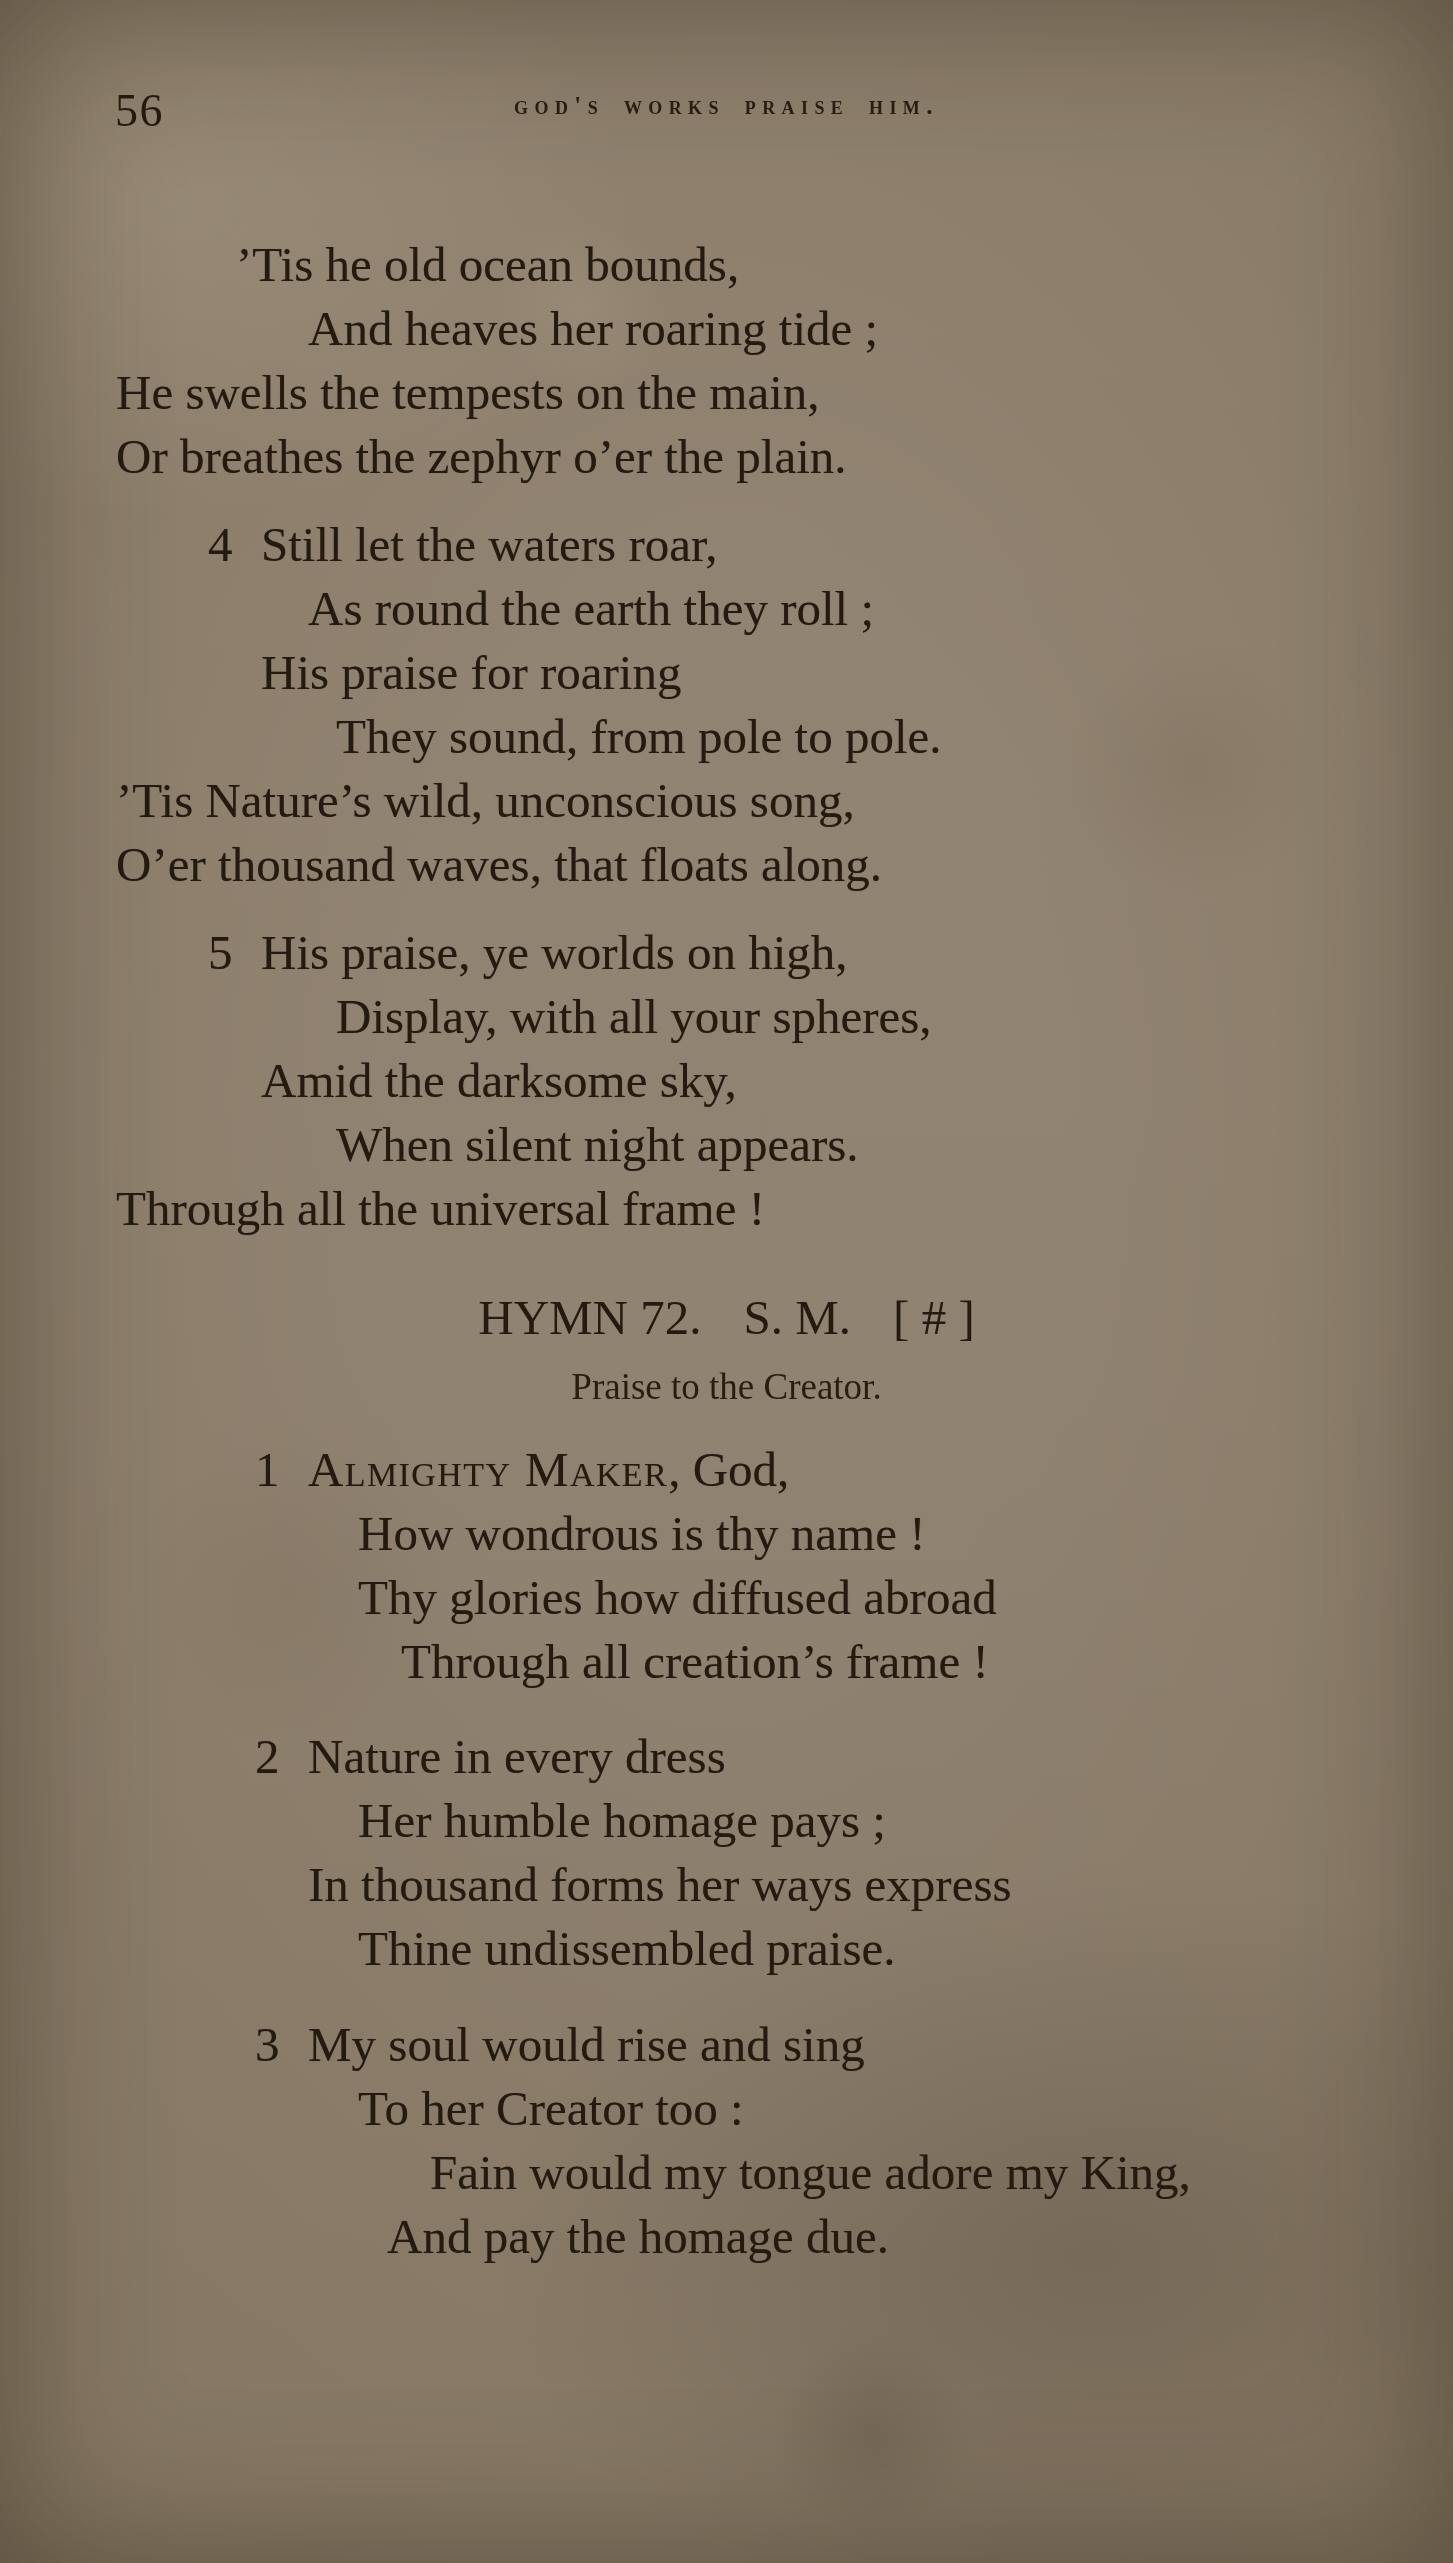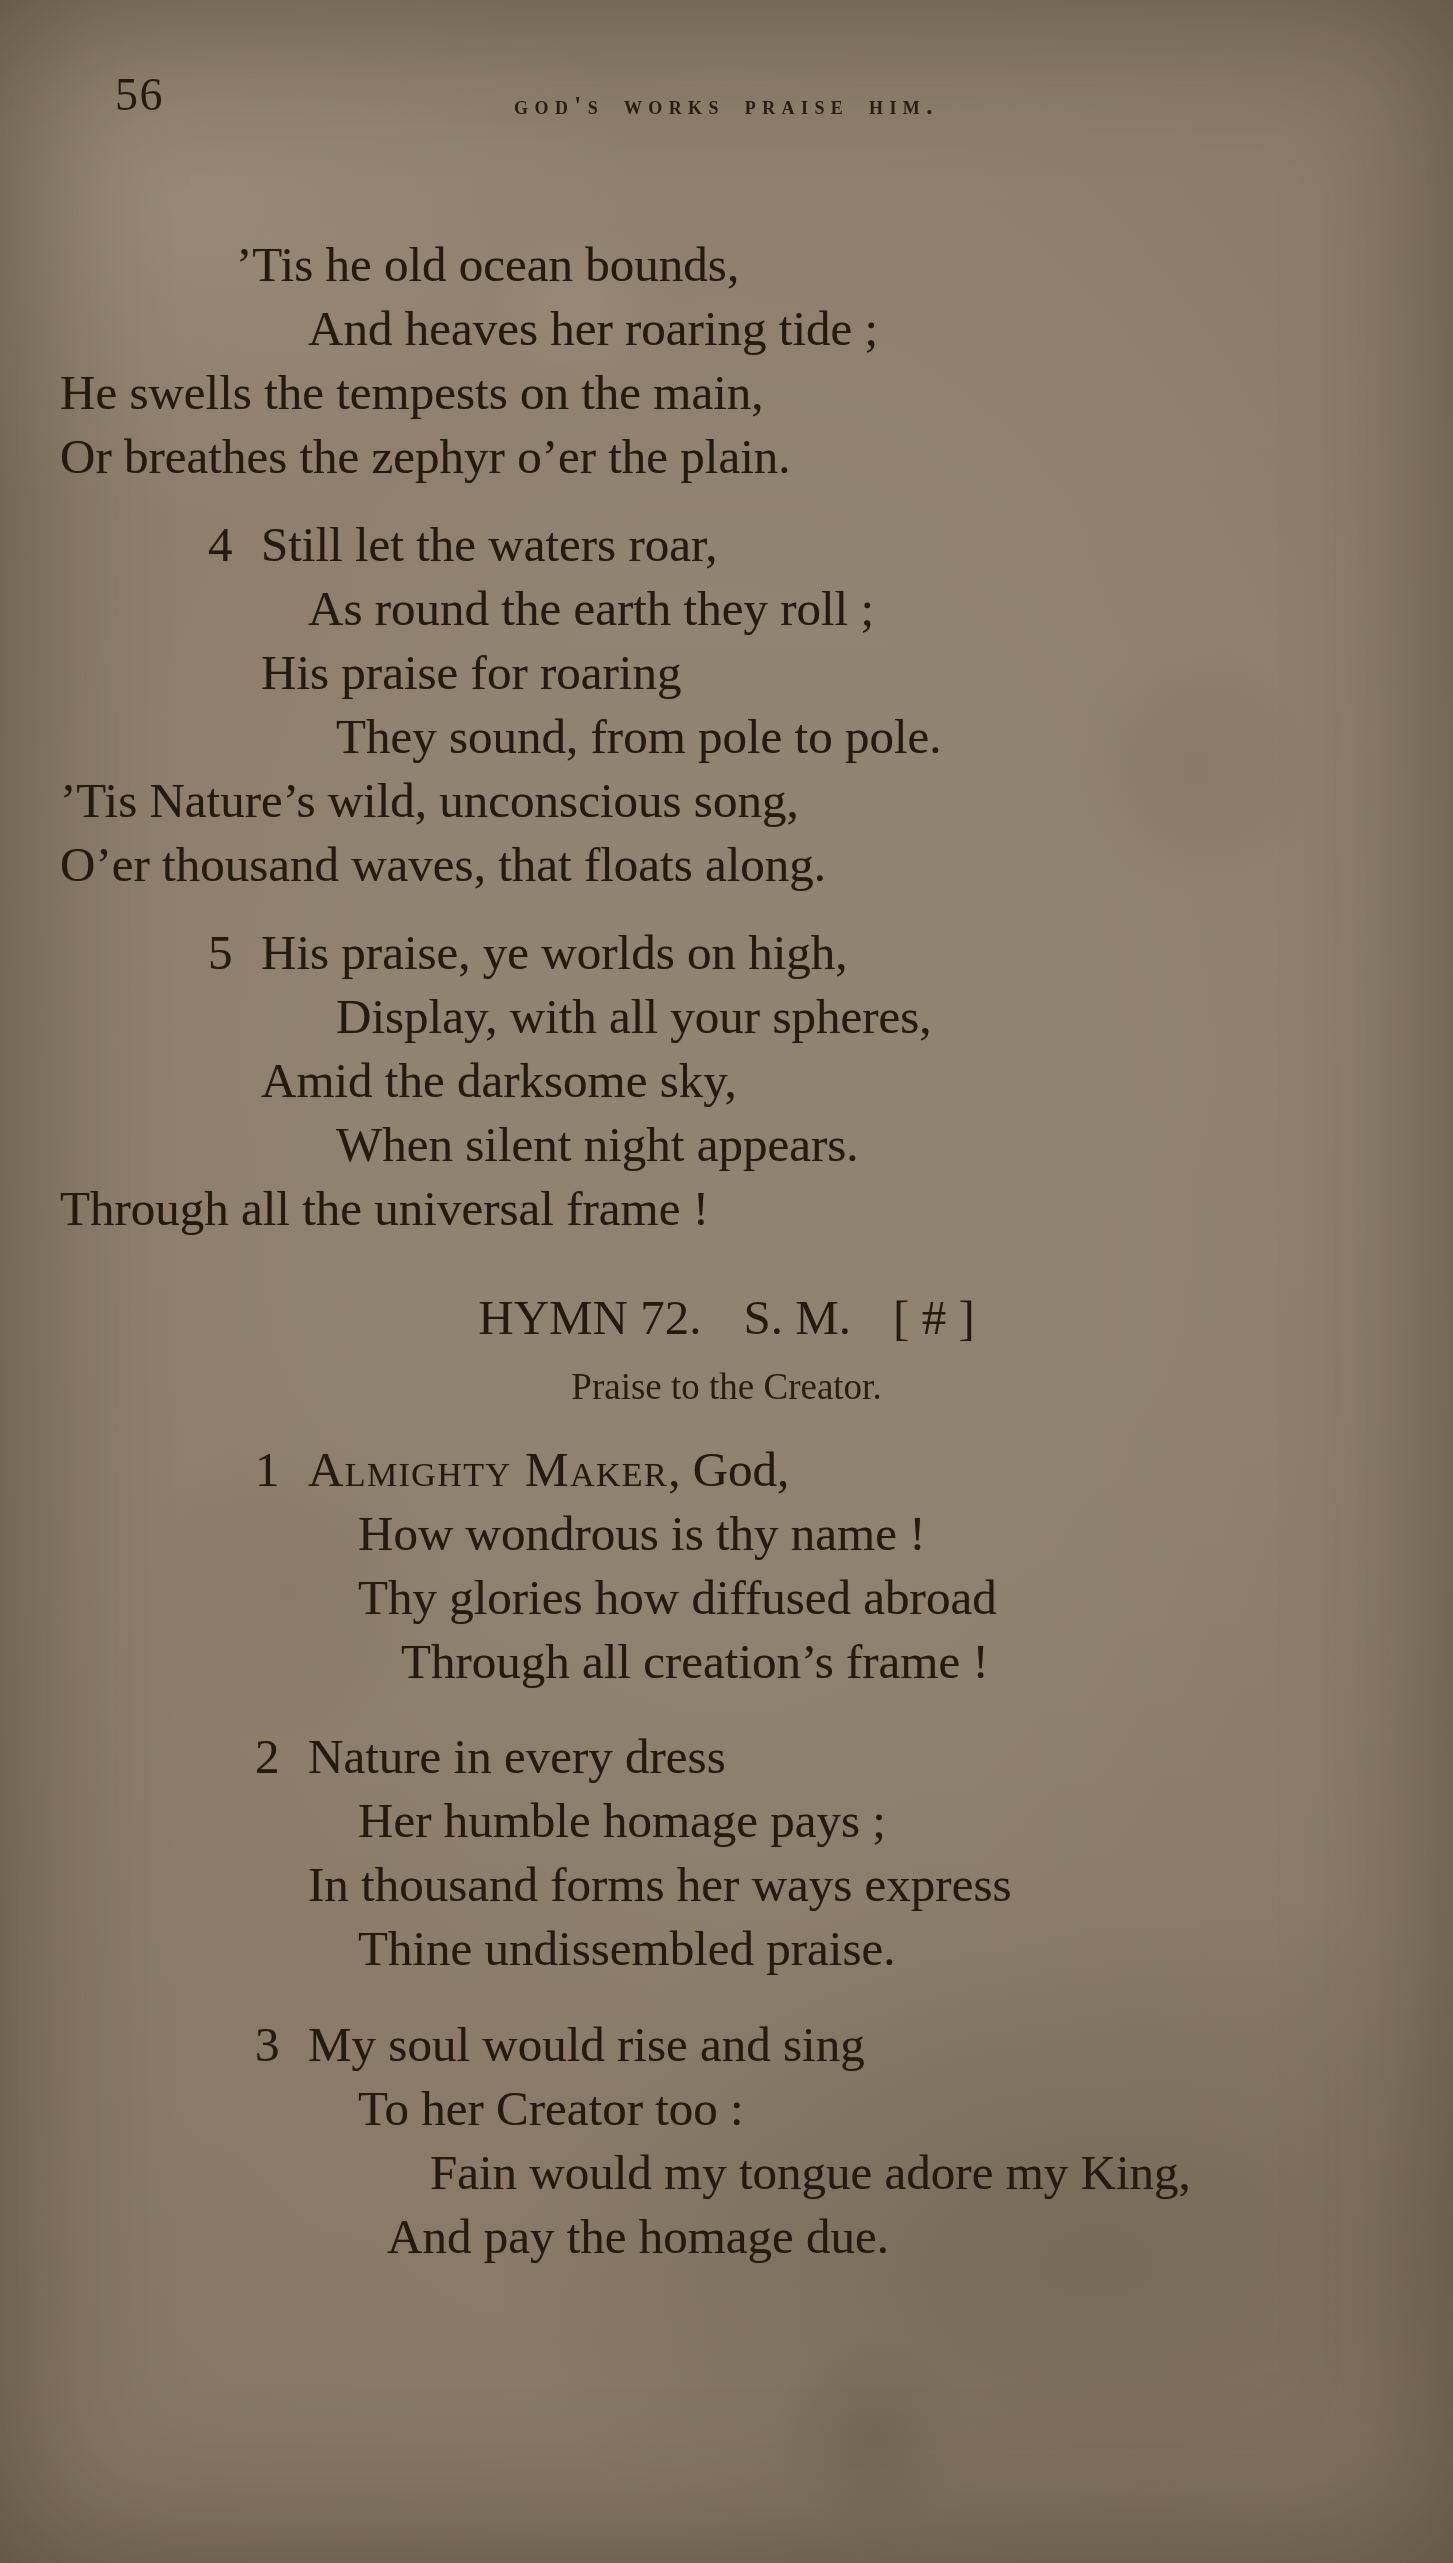--- a/index.html
+++ b/index.html
@@ -37,21 +37,21 @@
   }
 
   .page-header {
     position: relative;
     padding-top: 92px;
     height: 64px;
   }
   .page-number {
     position: absolute;
     left: 115px;
-    top: 68px;
+    top: 84px;
     font-size: 46px;
     letter-spacing: 1.4px;
     color: #241a10;
   }
   .running-header {
     display: block;
     text-align: center;
     font-size: 25px;
     font-variant: small-caps;
     letter-spacing: 6.4px;
@@ -78,21 +78,21 @@
   }
   .verse-number {
     position: absolute;
     left: -53px;
   }
   .lead-caps {
     font-variant: small-caps;
     letter-spacing: 1.4px;
   }
   
-  .i0 { margin-left: 60px; }
+  .i0 { margin-left: 116px; }
   .i1 { margin-left: 236px; }
   .i2 { margin-left: 261px; }
   .i3 { margin-left: 308px; }
   .i4 { margin-left: 336px; }
   .i5 { margin-left: 358px; }
   .i6 { margin-left: 387px; }
   .i7 { margin-left: 401px; }
   .i8 { margin-left: 430px; }
 
   .hymn-heading {

